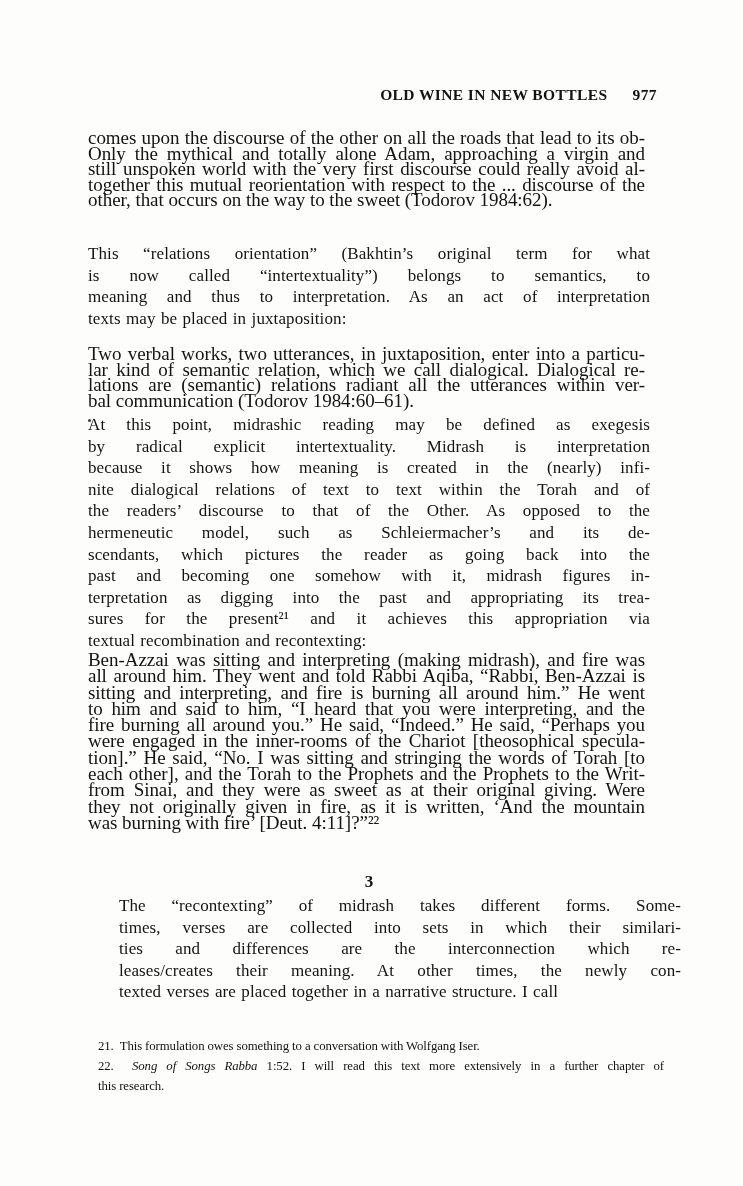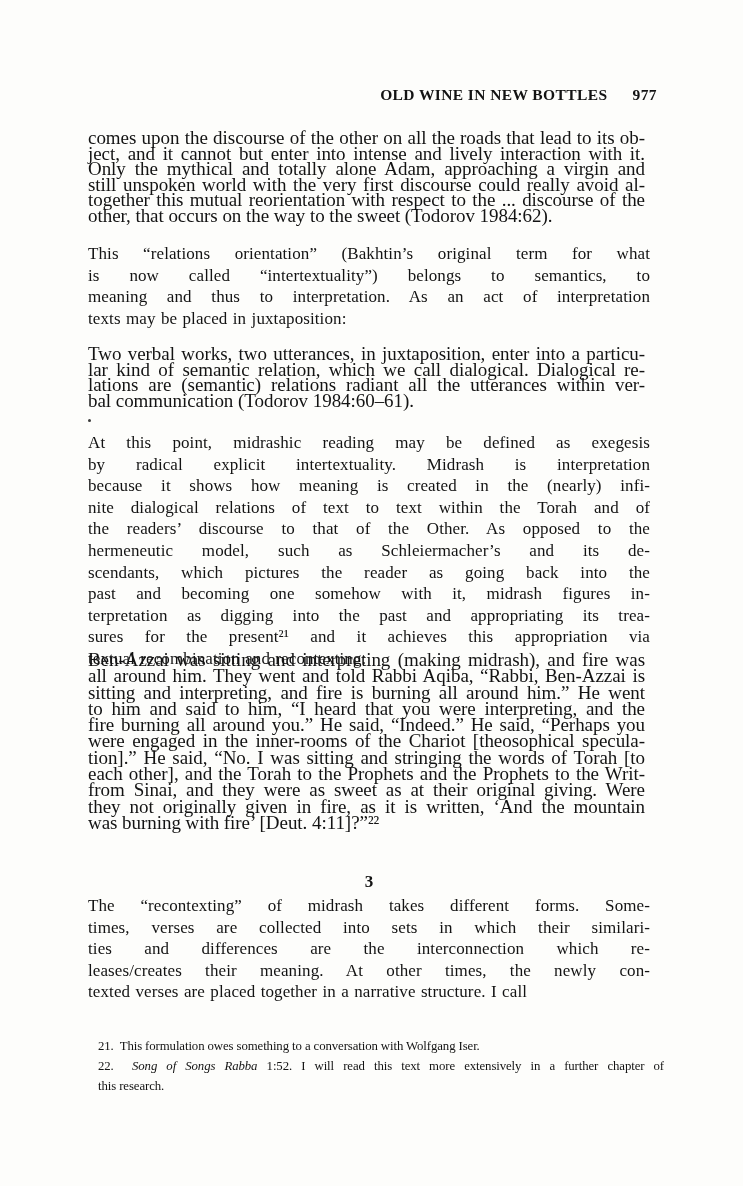--- a/index.html
+++ b/index.html
@@ -23,22 +23,22 @@
     font-weight:bold; font-size:15.5px; letter-spacing:0.4px;
   }
 
   
   .ln { text-align:justify; text-align-last:justify; }
   .ln.last { text-align-last:left; }
 
   
   .para { left:88px; width:562px; font-size:17px; line-height:21.6px; letter-spacing:0.1px; word-spacing:1px; }
   .p1 { top:243px; }
-  .p2 { top:432px; }
-  .p3 { top:895px; }
+  .p2 { top:414px; }
+  .p3 { top:895px;margin-left:31px; }
 
   
   .quote { left:88px; width:557px; font-size:19px; font-weight:normal; line-height:15.5px; letter-spacing:-0.05px; }
   .q1 { top:130px; }
   .q2 { top:346px; }
   .q3 { top:652px; line-height:16.3px; }
 
   
   .section-num { top:872px; left:88px; width:562px; text-align:center; font-size:17px; font-weight:bold; }
 
@@ -54,21 +54,20 @@
 
 <div class="page">
 
   <header class="block running-header">
     <span class="rh-title">OLD WINE IN NEW BOTTLES</span>
     <span class="rh-num">977</span>
   </header>
 
   <section class="block quote q1">
       <div class="ln">comes upon the discourse of the other on all the roads that lead to its ob-</div>
-      <div class="ln">ject, and it cannot but enter into intense and lively interaction with it.</div>
       <div class="ln">Only the mythical and totally alone Adam, approaching a virgin and</div>
       <div class="ln">still unspoken world with the very first discourse could really avoid al-</div>
       <div class="ln">together this mutual reorientation with respect to the ... discourse of the</div>
       <div class="ln last">other, that occurs on the way to the sweet (Todorov 1984:62).</div>
     </section>
 
   <section class="block para p1">
       <div class="ln">This “relations orientation” (Bakhtin’s original term for what</div>
       <div class="ln">is now called “intertextuality”) belongs to semantics, to</div>
       <div class="ln">meaning and thus to interpretation. As an act of interpretation</div>

